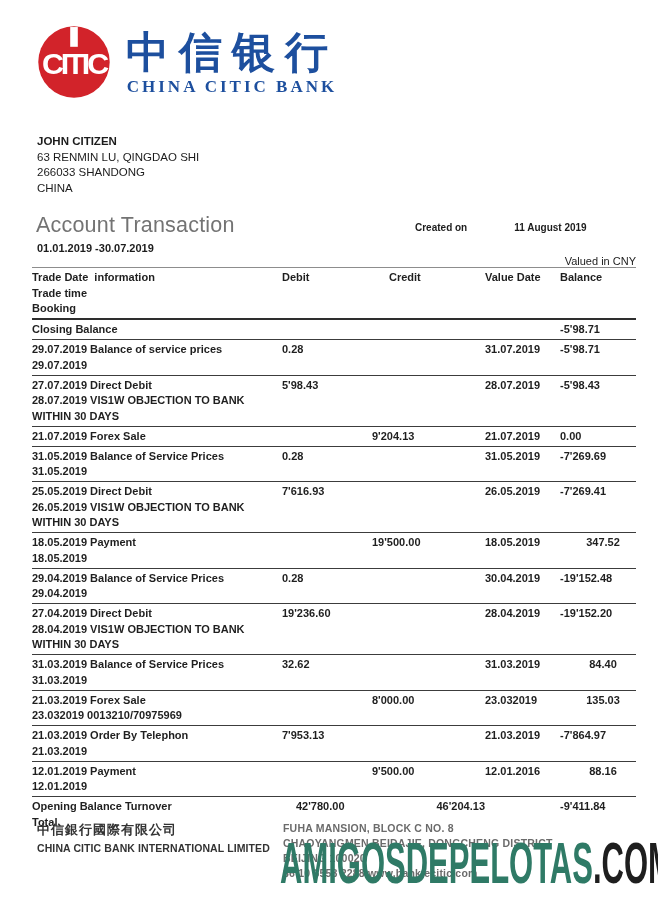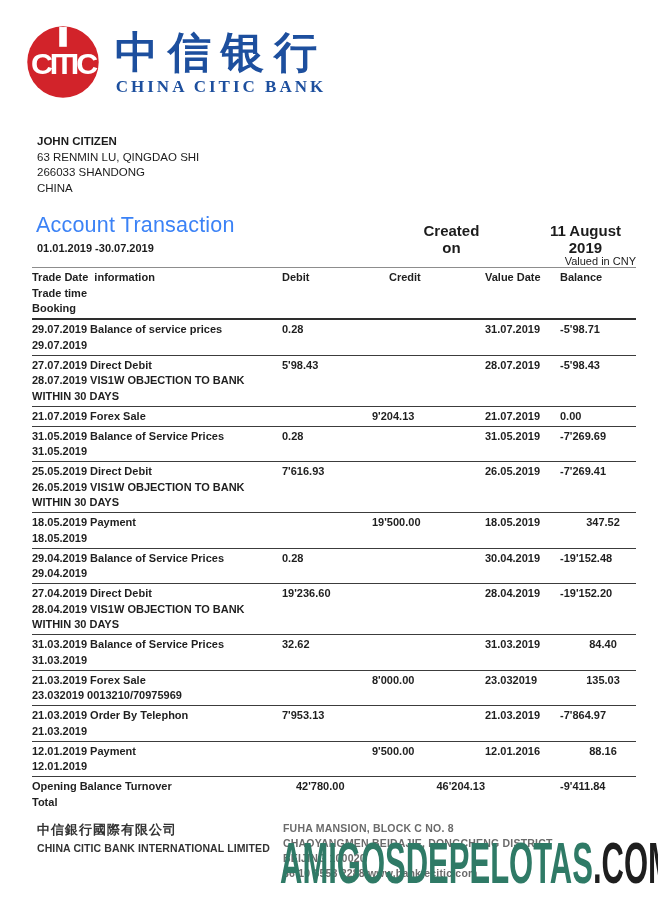--- a/index.html
+++ b/index.html
@@ -7,41 +7,41 @@
   body { font-family: "Liberation Sans", sans-serif; }
   .page {
     position: relative;
     width: 658px;
     height: 914px;
     background: #ffffff;
     overflow: hidden;
   }
 
   
-  .brand { position: absolute; top: 24px; left: 25px; display: flex; align-items: flex-start; }
+  .brand { position: absolute; top: 24px; left: 36px; display: flex; align-items: flex-start; }
   .logo-svg { display: block; }
   .brand-names { margin-left: 14px; margin-top: 6px; text-align: center; }
   .brand-zh {
     font-size: 43px; font-weight: 700; color: #1d4f9e;
     letter-spacing: 10px; line-height: 1.05; white-space: nowrap;
   }
   .brand-en {
     font-family: "Liberation Serif", serif;
     font-size: 17px; font-weight: 700; color: #1d4f9e;
     letter-spacing: 3px; margin-top: 2px; white-space: nowrap;
   }
 
   
   .customer { position: absolute; top: 134px; left: 37px; font-size: 11.5px; color: #1c1c1c; line-height: 15.5px; }
   .customer .name { font-weight: 700; }
 
   
   .title-row { position: absolute; top: 213px; left: 36px; right: 22px; }
-  .doc-title { font-size: 21.5px; font-weight: 400; color: #3b82f6; letter-spacing: 0.2px; }
-  .created { position: absolute; top: 9px; left: 379px; font-size: 15px; color: #1c1c1c; display: flex; text-align: center; }
+  .doc-title { font-size: 21.5px; font-weight: 400; color: #737373; letter-spacing: 0.2px; }
+  .created { position: absolute; top: 9px; left: 379px; font-size: 10px; color: #1c1c1c; display: flex; }
   .created .lbl { font-weight: 600; }
   .created .val { margin-left: 47px; font-weight: 700; }
   .period { position: absolute; top: 242px; left: 37px; font-size: 11px; font-weight: 700; color: #1c1c1c; }
   .valued { position: absolute; top: 255px; right: 22px; font-size: 11px; font-weight: 400; color: #1c1c1c; }
 
   
   .tx-table {
     position: absolute; top: 267px; left: 32px;
     width: 604px; border-collapse: collapse; table-layout: fixed;
     font-size: 11px; color: #1f1f1f;
@@ -131,20 +131,29 @@
         </th>
         <th class="c-debit">Debit</th>
         <th class="c-credit">Credit</th>
         <th class="c-vdate">Value Date</th>
         <th class="c-balance">Balance</th>
       </tr>
     </thead>
     <tbody id="tx-rows">
         <tr>
           <td class="c-info">
+            <div>Closing Balance</div>
+          </td>
+          <td class="c-debit"></td>
+          <td class="c-credit"></td>
+          <td class="c-vdate"></td>
+          <td class="c-balance">-5'98.71</td>
+        </tr>
+        <tr>
+          <td class="c-info">
             <div>29.07.2019 Balance of service prices</div>
             <div>29.07.2019</div>
           </td>
           <td class="c-debit">0.28</td>
           <td class="c-credit"></td>
           <td class="c-vdate">31.07.2019</td>
           <td class="c-balance">-5'98.71</td>
         </tr>
         <tr>
           <td class="c-info">

